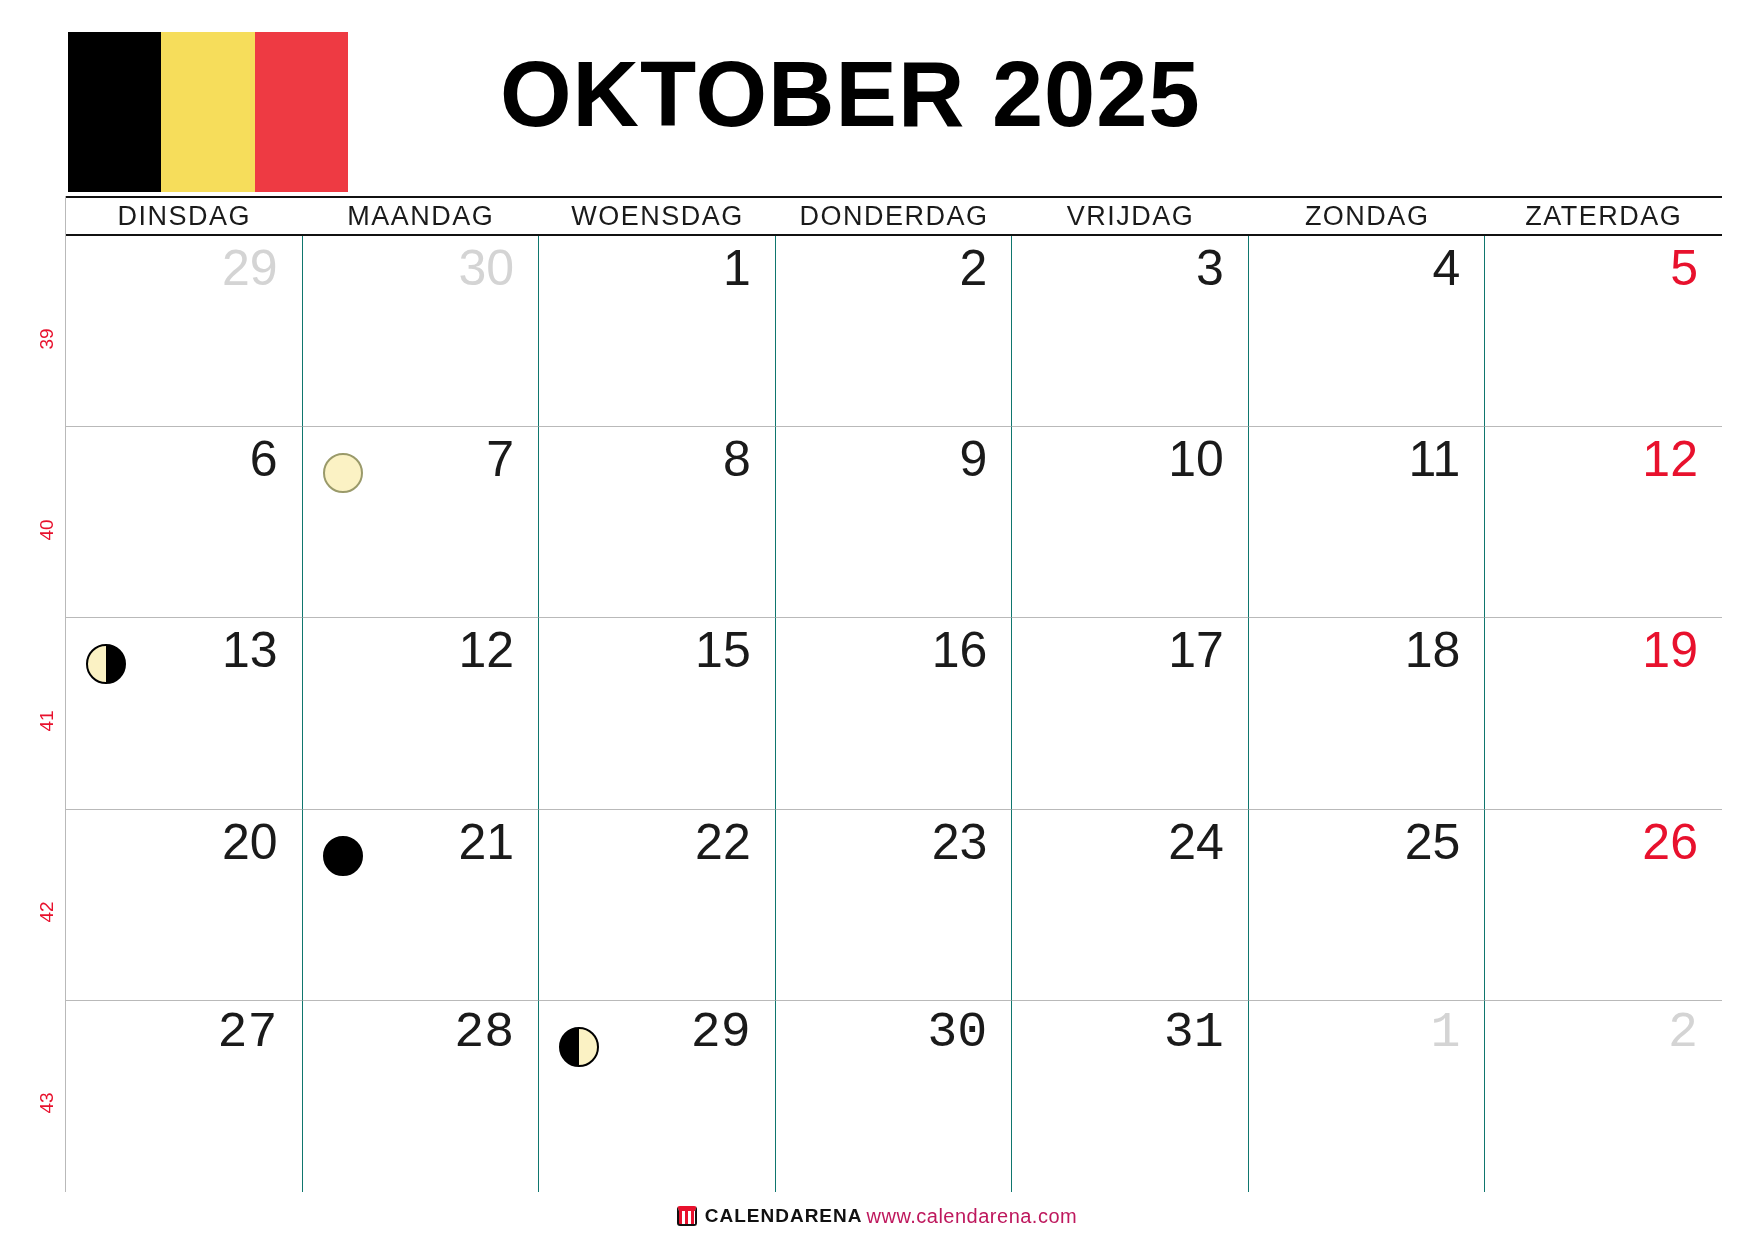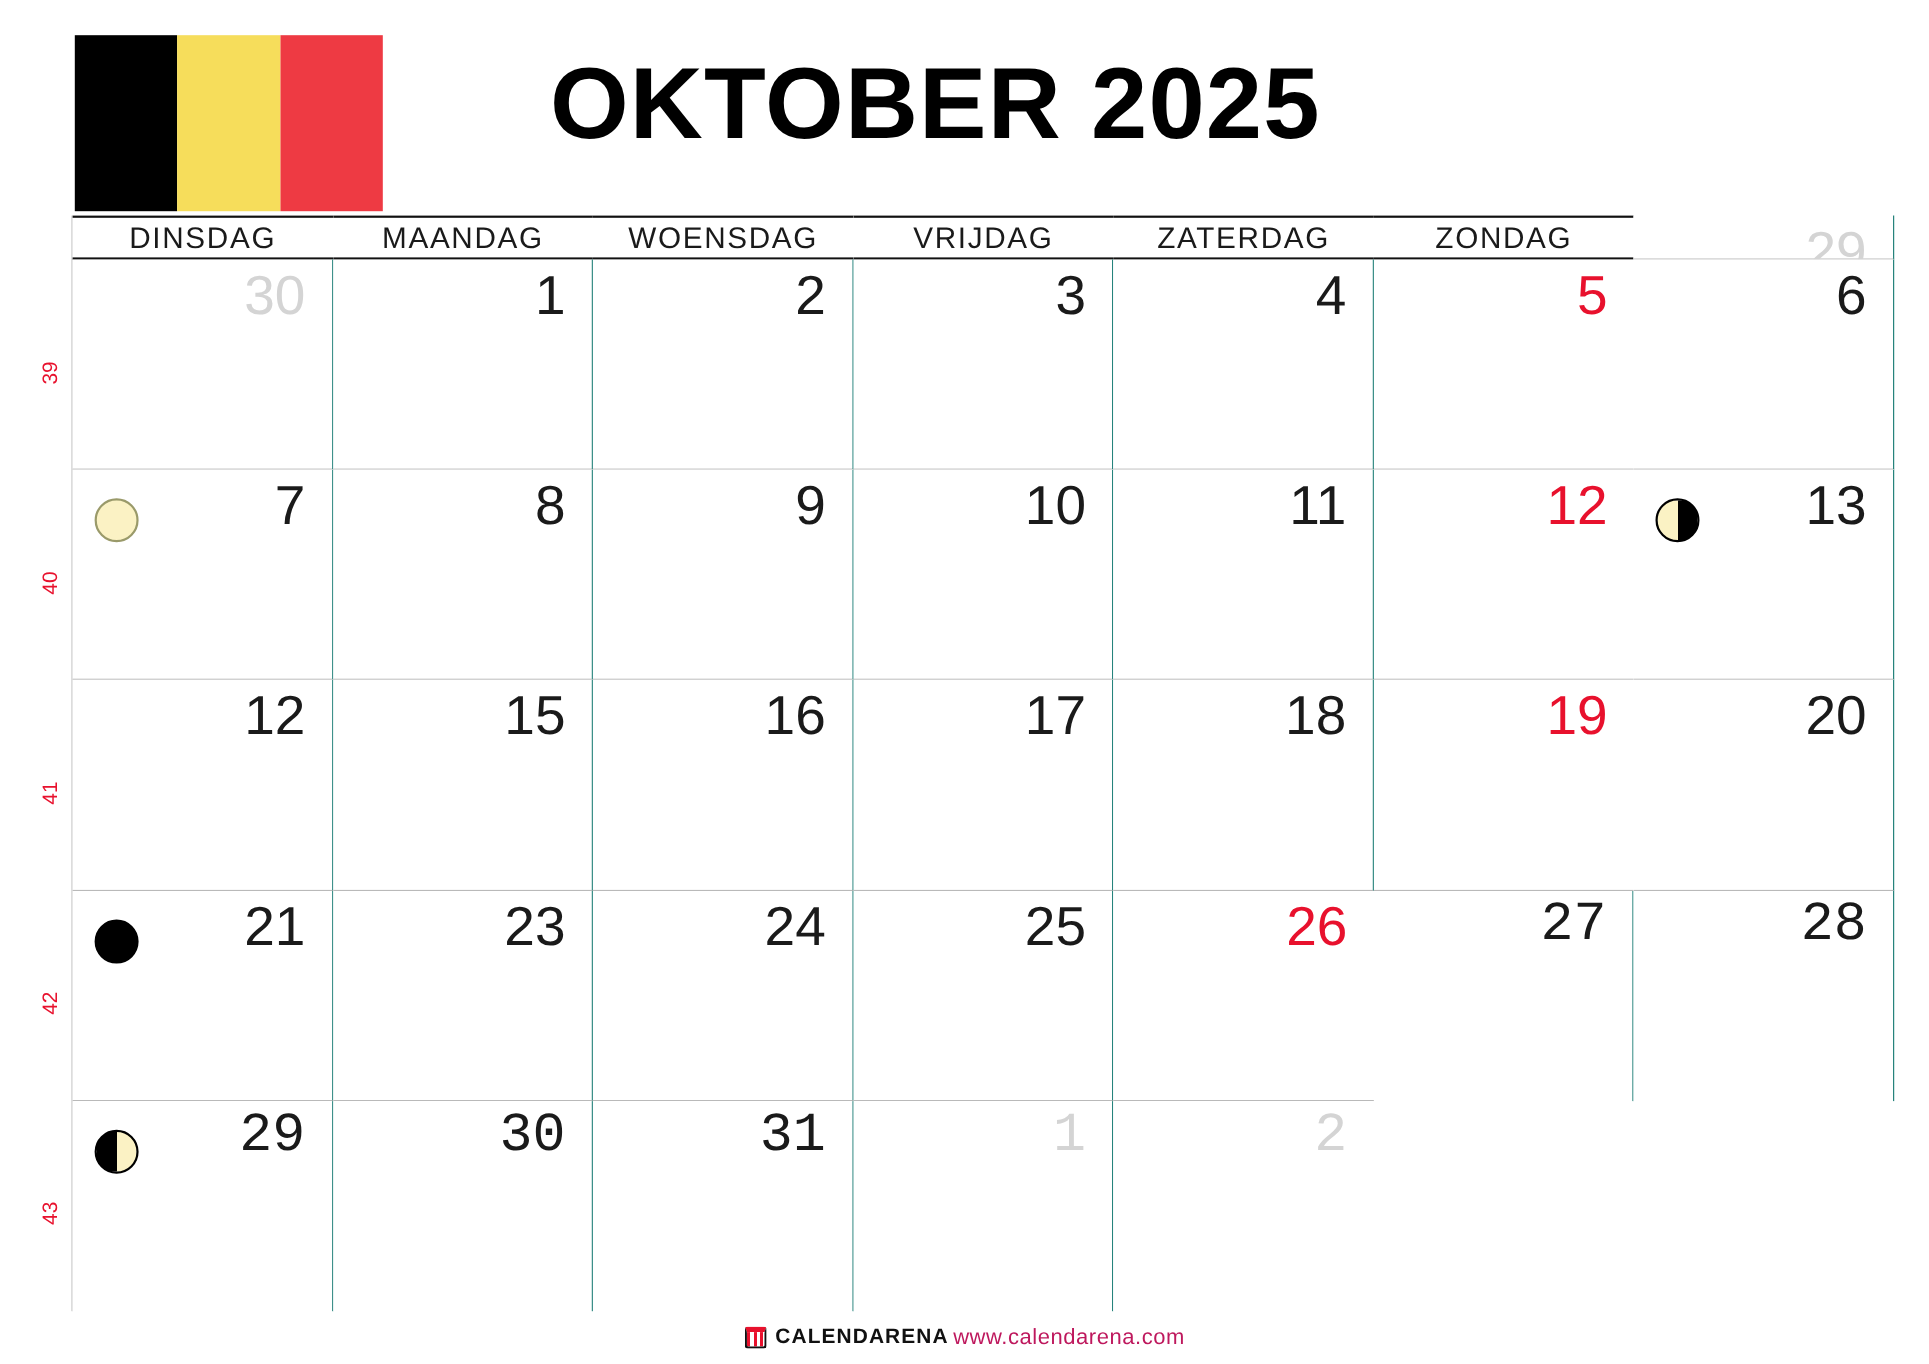--- a/index.html
+++ b/index.html
@@ -194,23 +194,24 @@
       <div class="weeknum" style="top:514px"><span>41</span></div>
       <div class="weeknum" style="top:705px"><span>42</span></div>
       <div class="weeknum" style="top:896px"><span>43</span></div>
     </div>
 
     <div class="grid">
 
       <div class="dow">DINSDAG</div>
       <div class="dow">MAANDAG</div>
       <div class="dow">WOENSDAG</div>
+      <div class="dow">DONDERDAG</div>
       <div class="dow">VRIJDAG</div>
+      <div class="dow">ZONDAG</div>
       <div class="dow">ZATERDAG</div>
-      <div class="dow">ZONDAG</div>
 
       <div class="cell firstcol">
           <span class="daynum other">29</span>
         </div>
       <div class="cell">
           <span class="daynum other">30</span>
         </div>
       <div class="cell">
           <span class="daynum">1</span>
         </div>
@@ -273,20 +274,23 @@
           <span class="daynum sun">19</span>
         </div>
 
       <div class="cell firstcol">
           <span class="daynum">20</span>
         </div>
       <div class="cell">
         <span class="moon new" style="left:20px"></span>
         <span class="daynum">21</span>
       </div>
+      <div class="cell">
+          <span class="daynum">22</span>
+        </div>
       <div class="cell">
           <span class="daynum">23</span>
         </div>
       <div class="cell">
           <span class="daynum">24</span>
         </div>
       <div class="cell">
           <span class="daynum">25</span>
         </div>
       <div class="cell lastcol">

